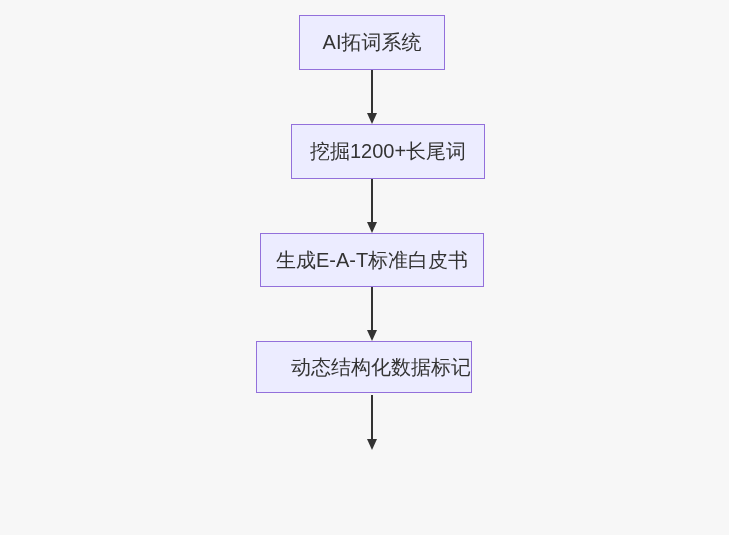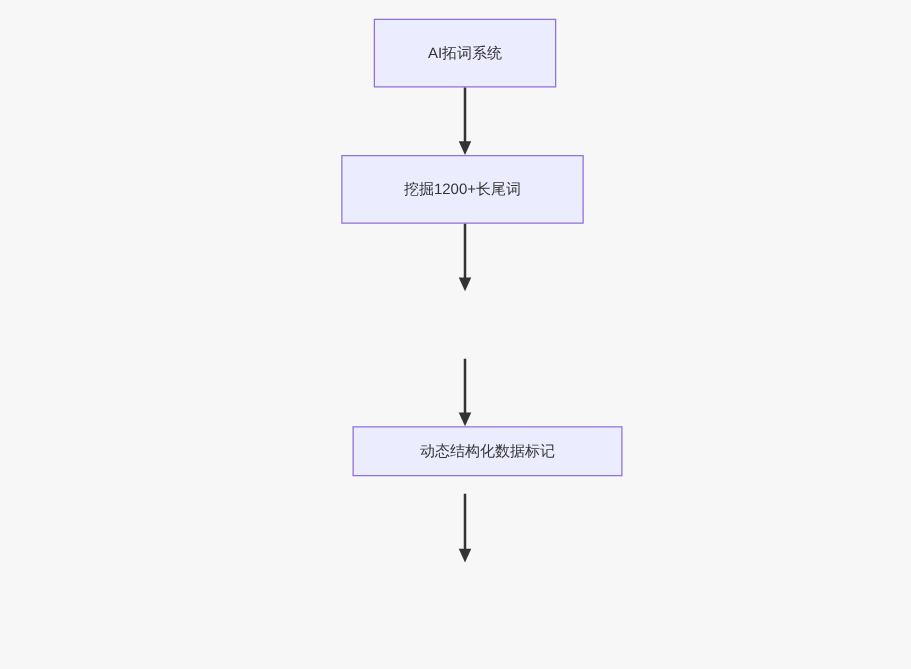--- a/index.html
+++ b/index.html
@@ -19,31 +19,31 @@
   .canvas {
     position: relative;
     width: 729px; height: 535px;
     background: var(--canvas-bg);
   }
   .node {
     position: absolute;
     background: var(--node-fill);
     border: 1px solid var(--node-border);
     color: var(--text-color);
-    font-size: 12px;
+    font-size: 20px;
     display: flex;
     align-items: center;
     justify-content: center;
     text-align: center;
     white-space: nowrap;
   }
   .node-1 { left: 299px; top: 15px;  width: 146px; height: 55px; }
-  .node-2 { left: 273px; top: 124px; width: 194px; height: 55px; }
+  .node-2 { left: 291px; top: 124px; width: 194px; height: 55px; }
   .node-3 { left: 260px; top: 233px; width: 224px; height: 54px; }
-  .node-4 { left: 282px; top: 341px; width: 216px; height: 40px; }
+  .node-4 { left: 256px; top: 341px; width: 216px; height: 52px; justify-content: flex-end; }
   .node-5 { left: 253px; top: 450px; width: 238px; height: 55px; }
 
   .edge-line {
     position: absolute;
     left: 371px;
     width: 2px;
     background: var(--arrow-color);
   }
   .edge-line.e1 { top: 70px;  height: 44px; }
   .edge-line.e2 { top: 179px; height: 44px; }
@@ -75,20 +75,23 @@
   <div class="edge-line e1"></div>
   <div class="edge-head h1"></div>
 
   <div class="node node-2">
     <span>挖掘1200+长尾词</span>
   </div>
 
   <div class="edge-line e2"></div>
   <div class="edge-head h2"></div>
 
+  <div class="node node-3">
+    <span>生成E-A-T标准白皮书</span>
+  </div>
 
   <div class="edge-line e3"></div>
   <div class="edge-head h3"></div>
 
   <div class="node node-4">
     <span>动态结构化数据标记</span>
   </div>
 
   <div class="edge-line e4"></div>
   <div class="edge-head h4"></div>

